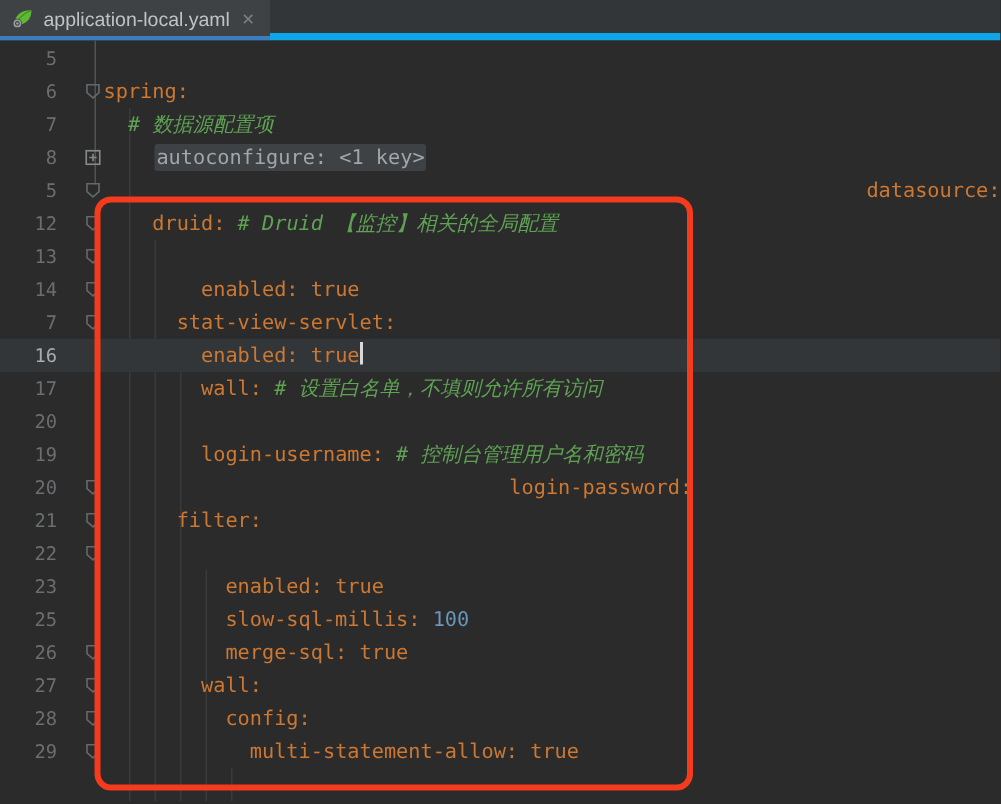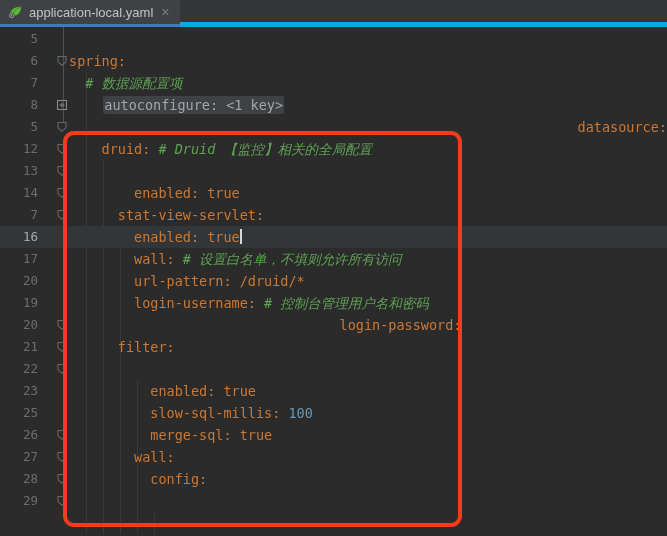--- a/index.html
+++ b/index.html
@@ -96,21 +96,21 @@
             <path d="M2 1.5 H10 V6.8 L6 10.2 L2 6.8 Z" fill="none" stroke="#63686b" stroke-width="1.1"></path>
           </svg></div></div>
       <div class="editor-line"><div class="ln-num">14</div><div class="marker-slot"><svg width="12" height="12" viewBox="0 0 12 12">
             <path d="M2 1.5 H10 V6.8 L6 10.2 L2 6.8 Z" fill="none" stroke="#63686b" stroke-width="1.1"></path>
           </svg></div><div class="code" style="padding-left: 8ch;"><span class="tok-key">enabled: </span><span class="tok-value">true</span></div></div>
       <div class="editor-line"><div class="ln-num">7</div><div class="marker-slot"><svg width="12" height="12" viewBox="0 0 12 12">
             <path d="M2 1.5 H10 V6.8 L6 10.2 L2 6.8 Z" fill="none" stroke="#63686b" stroke-width="1.1"></path>
           </svg></div><div class="code" style="padding-left: 6ch;"><span class="tok-key">stat-view-servlet:</span></div></div>
       <div class="editor-line current"><div class="ln-num">16</div><div class="marker-slot"></div><div class="code" style="padding-left: 8ch;"><span class="tok-key">enabled: </span><span class="tok-value">true</span><span class="caret"></span></div></div>
       <div class="editor-line"><div class="ln-num">17</div><div class="marker-slot"></div><div class="code" style="padding-left: 8ch;"><span class="tok-key">wall: </span><span class="tok-comment"># 设置白名单，不填则允许所有访问</span></div></div>
-      <div class="editor-line"><div class="ln-num">20</div><div class="marker-slot"></div><div class="code" style="padding-left: 8ch;"><span class="tok-key">url-pattern: </span><span class="tok-value">/druid/*</span></div></div>
+      <div class="editor-line"><div class="ln-num">20</div><div class="marker-slot"></div></div>
       <div class="editor-line"><div class="ln-num">19</div><div class="marker-slot"></div><div class="code" style="padding-left: 8ch;"><span class="tok-key">login-username: </span><span class="tok-comment"># 控制台管理用户名和密码</span></div></div>
       <div class="editor-line"><div class="ln-num">20</div><div class="marker-slot"><svg width="12" height="12" viewBox="0 0 12 12">
             <path d="M2 1.5 H10 V6.8 L6 10.2 L2 6.8 Z" fill="none" stroke="#63686b" stroke-width="1.1"></path>
           </svg></div><div class="code" style="padding-left: 8ch; text-align: center;"><span class="tok-key">login-password:</span></div></div>
       <div class="editor-line"><div class="ln-num">21</div><div class="marker-slot"><svg width="12" height="12" viewBox="0 0 12 12">
             <path d="M2 1.5 H10 V6.8 L6 10.2 L2 6.8 Z" fill="none" stroke="#63686b" stroke-width="1.1"></path>
           </svg></div><div class="code" style="padding-left: 6ch;"><span class="tok-key">filter:</span></div></div>
       <div class="editor-line"><div class="ln-num">22</div><div class="marker-slot"><svg width="12" height="12" viewBox="0 0 12 12">
             <path d="M2 1.5 H10 V6.8 L6 10.2 L2 6.8 Z" fill="none" stroke="#63686b" stroke-width="1.1"></path>
           </svg></div></div>
@@ -120,16 +120,16 @@
             <path d="M2 1.5 H10 V6.8 L6 10.2 L2 6.8 Z" fill="none" stroke="#63686b" stroke-width="1.1"></path>
           </svg></div><div class="code" style="padding-left: 10ch;"><span class="tok-key">merge-sql: </span><span class="tok-value">true</span></div></div>
       <div class="editor-line"><div class="ln-num">27</div><div class="marker-slot"><svg width="12" height="12" viewBox="0 0 12 12">
             <path d="M2 1.5 H10 V6.8 L6 10.2 L2 6.8 Z" fill="none" stroke="#63686b" stroke-width="1.1"></path>
           </svg></div><div class="code" style="padding-left: 8ch;"><span class="tok-key">wall:</span></div></div>
       <div class="editor-line"><div class="ln-num">28</div><div class="marker-slot"><svg width="12" height="12" viewBox="0 0 12 12">
             <path d="M2 1.5 H10 V6.8 L6 10.2 L2 6.8 Z" fill="none" stroke="#63686b" stroke-width="1.1"></path>
           </svg></div><div class="code" style="padding-left: 10ch;"><span class="tok-key">config:</span></div></div>
       <div class="editor-line"><div class="ln-num">29</div><div class="marker-slot"><svg width="12" height="12" viewBox="0 0 12 12">
             <path d="M2 1.5 H10 V6.8 L6 10.2 L2 6.8 Z" fill="none" stroke="#63686b" stroke-width="1.1"></path>
-          </svg></div></div>
+          </svg></div><div class="code" style="padding-left: 12ch;"><span class="tok-key">multi-statement-allow: </span><span class="tok-value">true</span></div></div>
     </div>
   <div class="annotation"></div>
 </div>
 
 </body></html>

